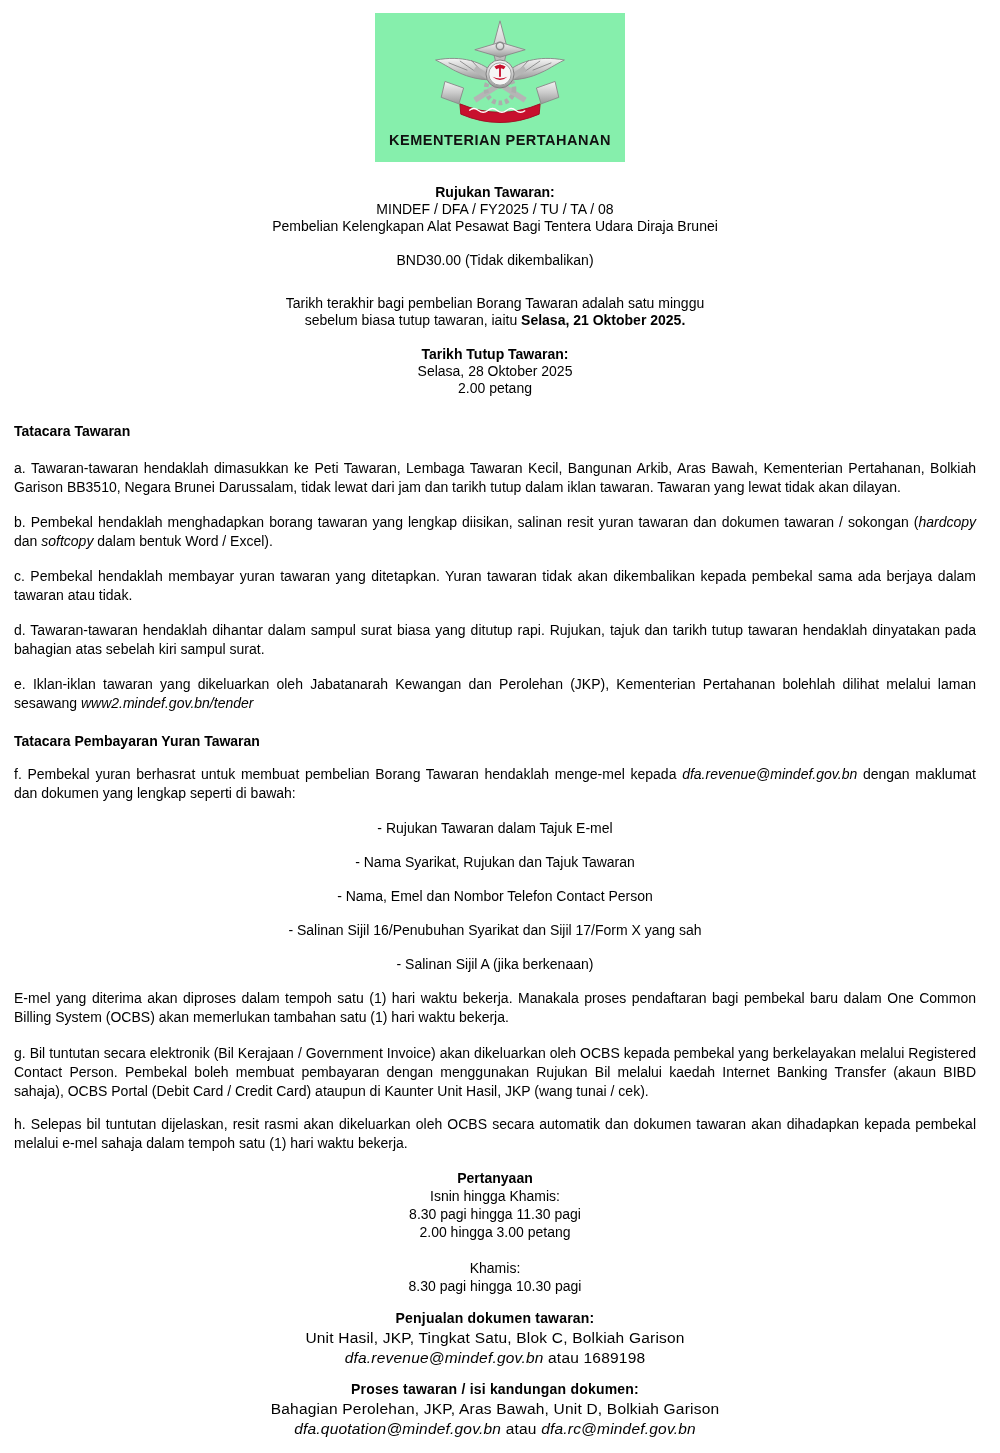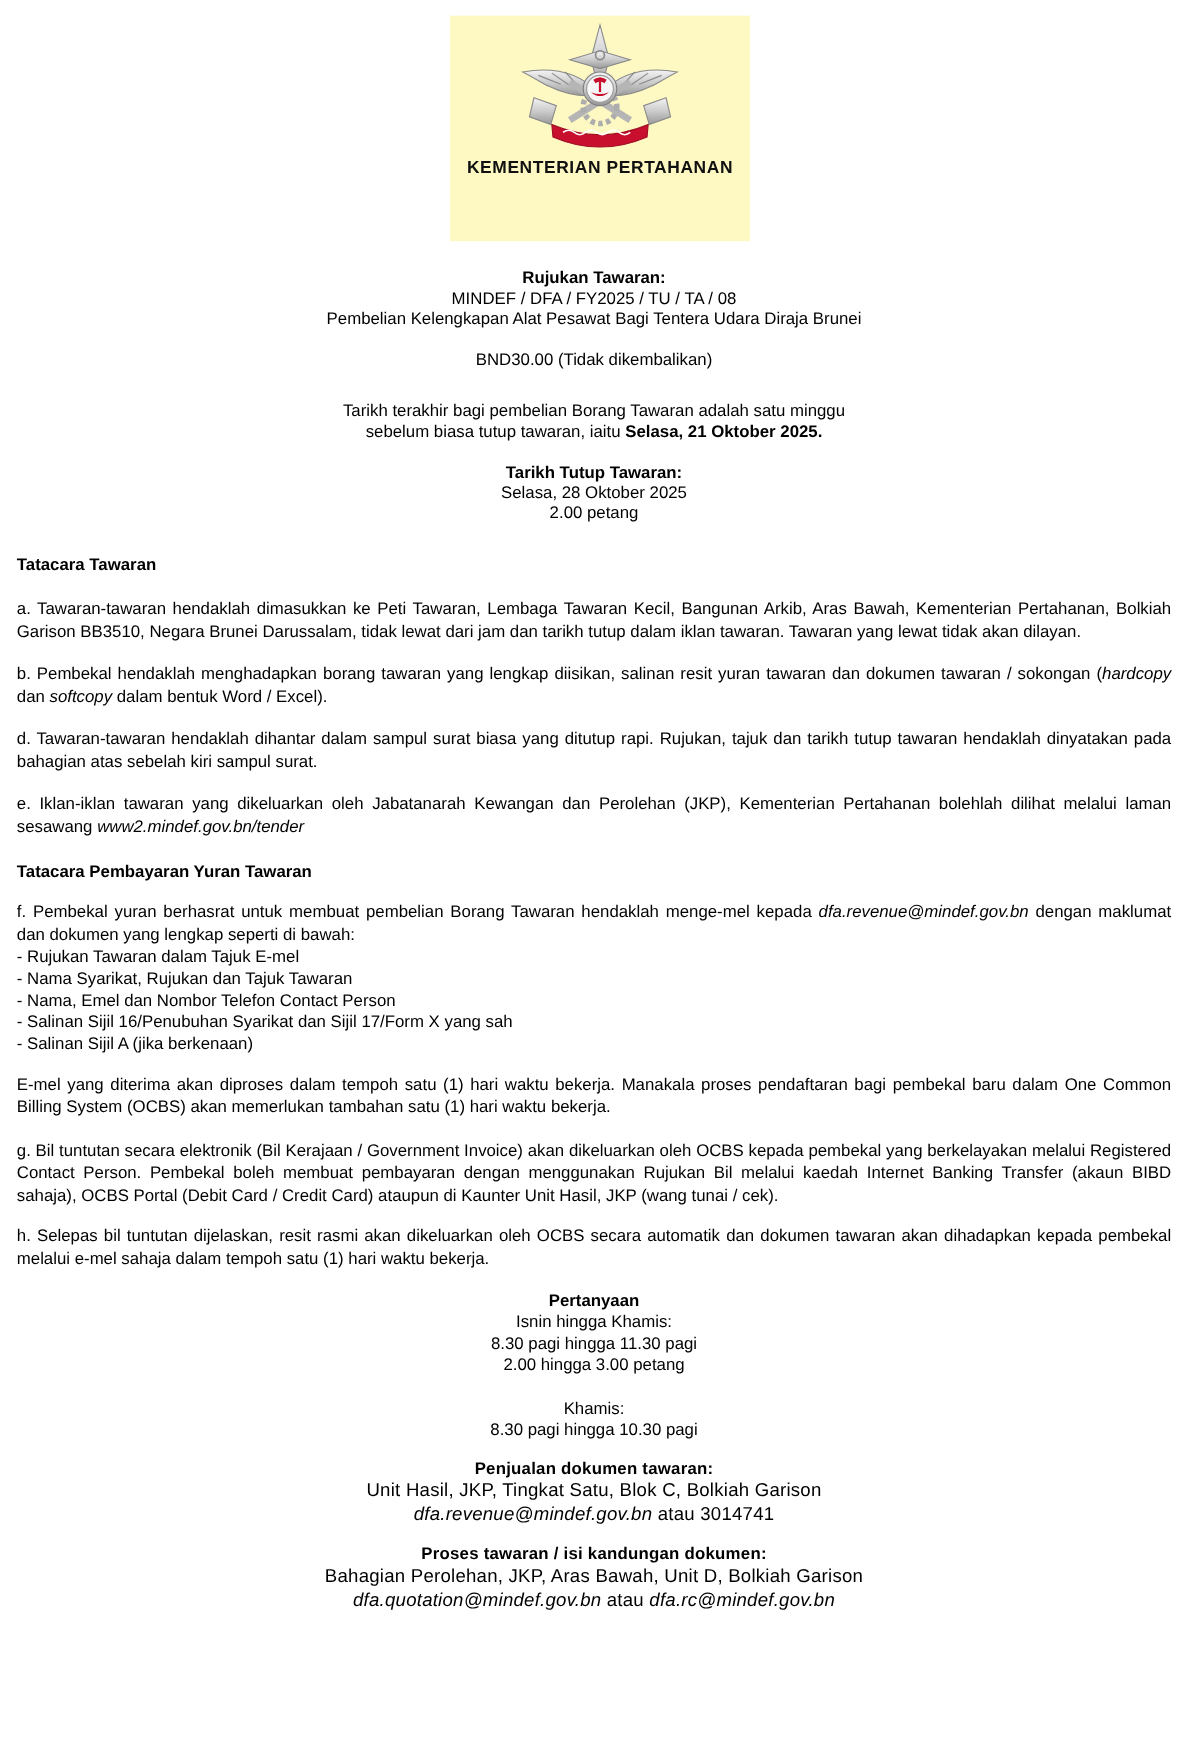--- a/index.html
+++ b/index.html
@@ -5,23 +5,23 @@
   html, body { margin:0; padding:0; background:#ffffff; }
   body {
     width:1000px; height:1453px; overflow:hidden;
     font-family:"Liberation Sans", sans-serif;
     font-size:14px; color:#000;
   }
   .page { width:1000px; height:1453px; position:relative; }
 
   
   .header-box {
-    width:250px; height:188px;
+    width:250px; height:149px;
     margin:13px auto 0 auto;
-    background:#fef9c3;
+    background:#86efac;
     text-align:center;
   }
   .crest-wrap { padding-top:5px; height:114px; }
   .agency {
     font-weight:bold; font-size:14.5px; letter-spacing:0.5px;
     color:#111; line-height:16px;
   }
 
   
   .content { margin:0 24px 0 14px; }
@@ -36,21 +36,21 @@
   .mt25 { margin-top:25px; }
   .mt19 { margin-top:19px; }
   .mt18 { margin-top:18px; }
   .mt16 { margin-top:16px; }
   .mt14 { margin-top:14px; }
   .mt13 { margin-top:13px; }
   .mt11 { margin-top:11px; }
 
   .sec-heading { font-weight:bold; line-height:19px; text-align:left; }
   .para { text-align:justify; line-height:19px; }
-  .list-line { line-height:18px; text-align:left; }
+  .list-line { line-height:18px; text-align:center;margin-top:16px; }
 
   .hours { text-align:center; line-height:18px; }
 
   .contact { text-align:center; line-height:20px; font-size:15.5px; letter-spacing:0.2px; }
   .contact .b { font-size:14px; }
 </style>
 </head>
 <body>
 
 <div class="page">
@@ -117,20 +117,21 @@
       <div>Selasa, 28 Oktober 2025</div>
       <div>2.00 petang</div>
     </div>
 
     <div class="sec-heading mt25">Tatacara Tawaran</div>
 
     <div class="para mt18">a. Tawaran-tawaran hendaklah dimasukkan ke Peti Tawaran, Lembaga Tawaran Kecil, Bangunan Arkib, Aras Bawah, Kementerian Pertahanan, Bolkiah Garison BB3510, Negara Brunei Darussalam, tidak lewat dari jam dan tarikh tutup dalam iklan tawaran. Tawaran yang lewat tidak akan dilayan.</div>
 
     <div class="para mt16"><span>b. Pembekal hendaklah menghadapkan borang tawaran yang lengkap diisikan, salinan resit yuran tawaran dan dokumen tawaran / sokongan (</span><span class="i">hardcopy</span><span> dan </span><span class="i">softcopy</span><span> dalam bentuk Word / Excel).</span></div>
 
+    <div class="para mt16">c. Pembekal hendaklah membayar yuran tawaran yang ditetapkan. Yuran tawaran tidak akan dikembalikan kepada pembekal sama ada berjaya dalam tawaran atau tidak.</div>
 
     <div class="para mt16">d. Tawaran-tawaran hendaklah dihantar dalam sampul surat biasa yang ditutup rapi. Rujukan, tajuk dan tarikh tutup tawaran hendaklah dinyatakan pada bahagian atas sebelah kiri sampul surat.</div>
 
     <div class="para mt16"><span>e. Iklan-iklan tawaran yang dikeluarkan oleh Jabatanarah Kewangan dan Perolehan (JKP), Kementerian Pertahanan bolehlah dilihat melalui laman sesawang </span><span class="i">www2.mindef.gov.bn/tender</span></div>
 
     <div class="sec-heading mt19">Tatacara Pembayaran Yuran Tawaran</div>
 
     <div class="para mt14"><span>f. Pembekal yuran berhasrat untuk membuat pembelian Borang Tawaran hendaklah menge-mel kepada </span><span class="i">dfa.revenue@mindef.gov.bn</span><span> dengan maklumat dan dokumen yang lengkap seperti di bawah:</span></div>
 
     <div>
@@ -155,21 +156,21 @@
     </div>
 
     <div class="hours mt18">
       <div>Khamis:</div>
       <div>8.30 pagi hingga 10.30 pagi</div>
     </div>
 
     <div class="contact mt13">
       <div class="b">Penjualan dokumen tawaran:</div>
       <div>Unit Hasil, JKP, Tingkat Satu, Blok C, Bolkiah Garison</div>
-      <div><span class="i">dfa.revenue@mindef.gov.bn</span><span> atau 3014741</span></div>
+      <div><span class="i">dfa.revenue@mindef.gov.bn</span><span> atau 1689198</span></div>
     </div>
 
     <div class="contact mt11">
       <div class="b">Proses tawaran / isi kandungan dokumen:</div>
       <div>Bahagian Perolehan, JKP, Aras Bawah, Unit D, Bolkiah Garison</div>
       <div><span class="i">dfa.quotation@mindef.gov.bn</span><span> atau </span><span class="i">dfa.rc@mindef.gov.bn</span></div>
     </div>
 
   </div>
 </div>

